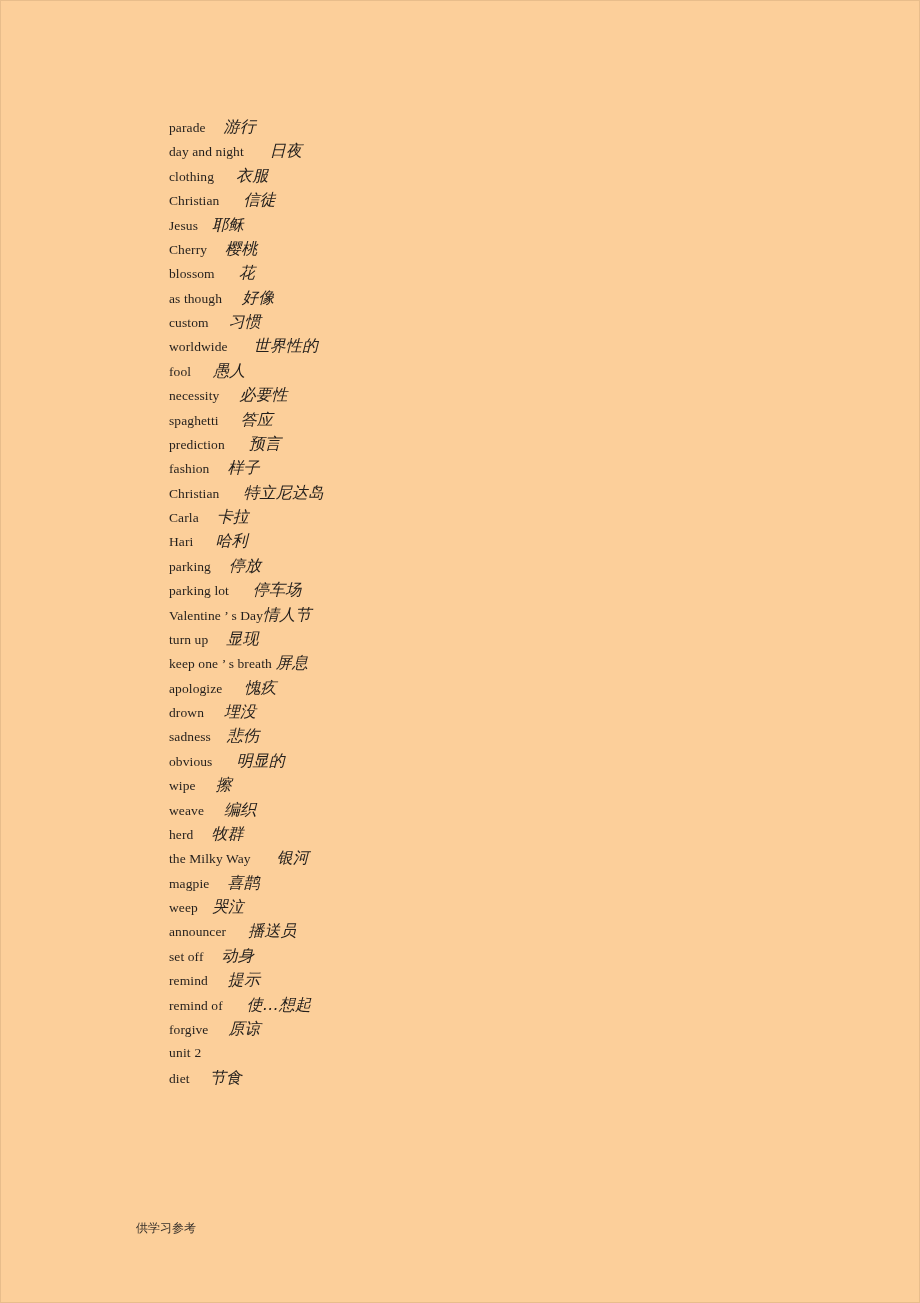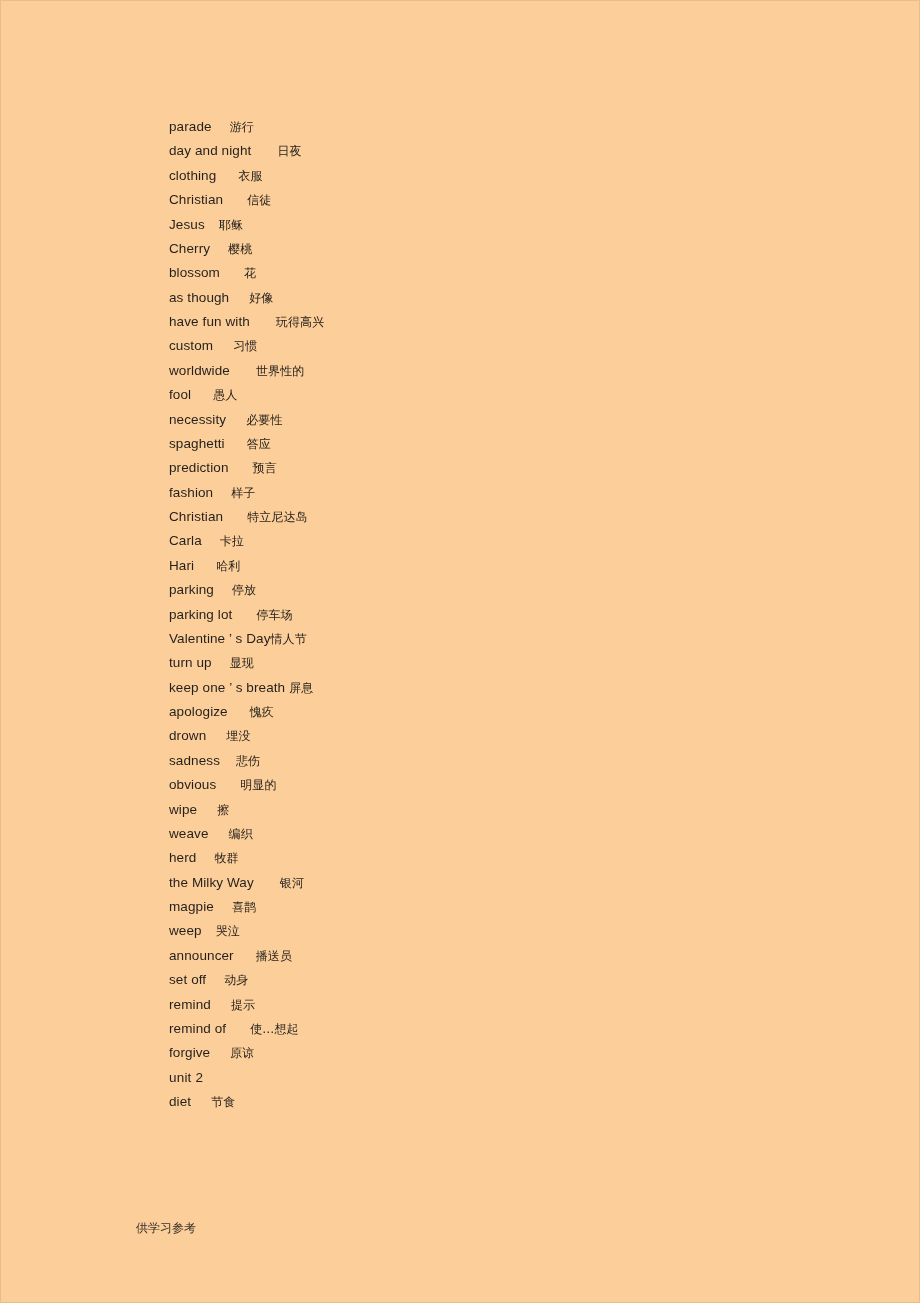--- a/index.html
+++ b/index.html
@@ -33,29 +33,30 @@
   }
   .vocab-row {
     height: 24.38px;
     line-height: 24.38px;
     white-space: nowrap;
     font-size: 13.5px;
     color: #231f1c;
     letter-spacing: 0.1px;
   }
   .vocab-row .term {
-    font-family: Liberation Sans, sans-serif;
+    font-family: Liberation Serif, serif;
     text-align: right;
   }
   .vocab-row .gap {
     display: inline-block;
   }
   .vocab-row .gloss {
     font-family: "DejaVu Sans", "Liberation Sans", sans-serif;
-    font-size: 12px;
+    font-size: 16px;
+    font-style: italic;
   }
   .vocab-row.heading .term {
     letter-spacing: 0.2px;
     margin-top: 32px;
   }
   #footer-note {
     position: absolute;
     left: 135px;
     top: 1219px;
     font-family: "DejaVu Sans", "Liberation Sans", sans-serif;
@@ -71,21 +72,20 @@
 
   <div id="word-list">
       <div class="vocab-row"><span class="term">parade</span><span class="gap" style="width: 18px;"></span><span class="gloss">游行</span></div>
       <div class="vocab-row"><span class="term">day and night</span><span class="gap" style="width: 26px;"></span><span class="gloss">日夜</span></div>
       <div class="vocab-row"><span class="term">clothing</span><span class="gap" style="width: 22px;"></span><span class="gloss">衣服</span></div>
       <div class="vocab-row"><span class="term">Christian</span><span class="gap" style="width: 24px;"></span><span class="gloss">信徒</span></div>
       <div class="vocab-row"><span class="term">Jesus</span><span class="gap" style="width: 14px;"></span><span class="gloss">耶稣</span></div>
       <div class="vocab-row"><span class="term">Cherry</span><span class="gap" style="width: 18px;"></span><span class="gloss">樱桃</span></div>
       <div class="vocab-row"><span class="term">blossom</span><span class="gap" style="width: 24px;"></span><span class="gloss">花</span></div>
       <div class="vocab-row"><span class="term">as though</span><span class="gap" style="width: 20px;"></span><span class="gloss">好像</span></div>
-      <div class="vocab-row"><span class="term">have fun with</span><span class="gap" style="width: 26px;"></span><span class="gloss">玩得高兴</span></div>
       <div class="vocab-row"><span class="term">custom</span><span class="gap" style="width: 20px;"></span><span class="gloss">习惯</span></div>
       <div class="vocab-row"><span class="term">worldwide</span><span class="gap" style="width: 26px;"></span><span class="gloss">世界性的</span></div>
       <div class="vocab-row"><span class="term">fool</span><span class="gap" style="width: 22px;"></span><span class="gloss">愚人</span></div>
       <div class="vocab-row"><span class="term">necessity</span><span class="gap" style="width: 20px;"></span><span class="gloss">必要性</span></div>
       <div class="vocab-row"><span class="term">spaghetti</span><span class="gap" style="width: 22px;"></span><span class="gloss">答应</span></div>
       <div class="vocab-row"><span class="term">prediction</span><span class="gap" style="width: 24px;"></span><span class="gloss">预言</span></div>
       <div class="vocab-row"><span class="term">fashion</span><span class="gap" style="width: 18px;"></span><span class="gloss">样子</span></div>
       <div class="vocab-row"><span class="term">Christian</span><span class="gap" style="width: 24px;"></span><span class="gloss">特立尼达岛</span></div>
       <div class="vocab-row"><span class="term">Carla</span><span class="gap" style="width: 18px;"></span><span class="gloss">卡拉</span></div>
       <div class="vocab-row"><span class="term">Hari</span><span class="gap" style="width: 22px;"></span><span class="gloss">哈利</span></div>

